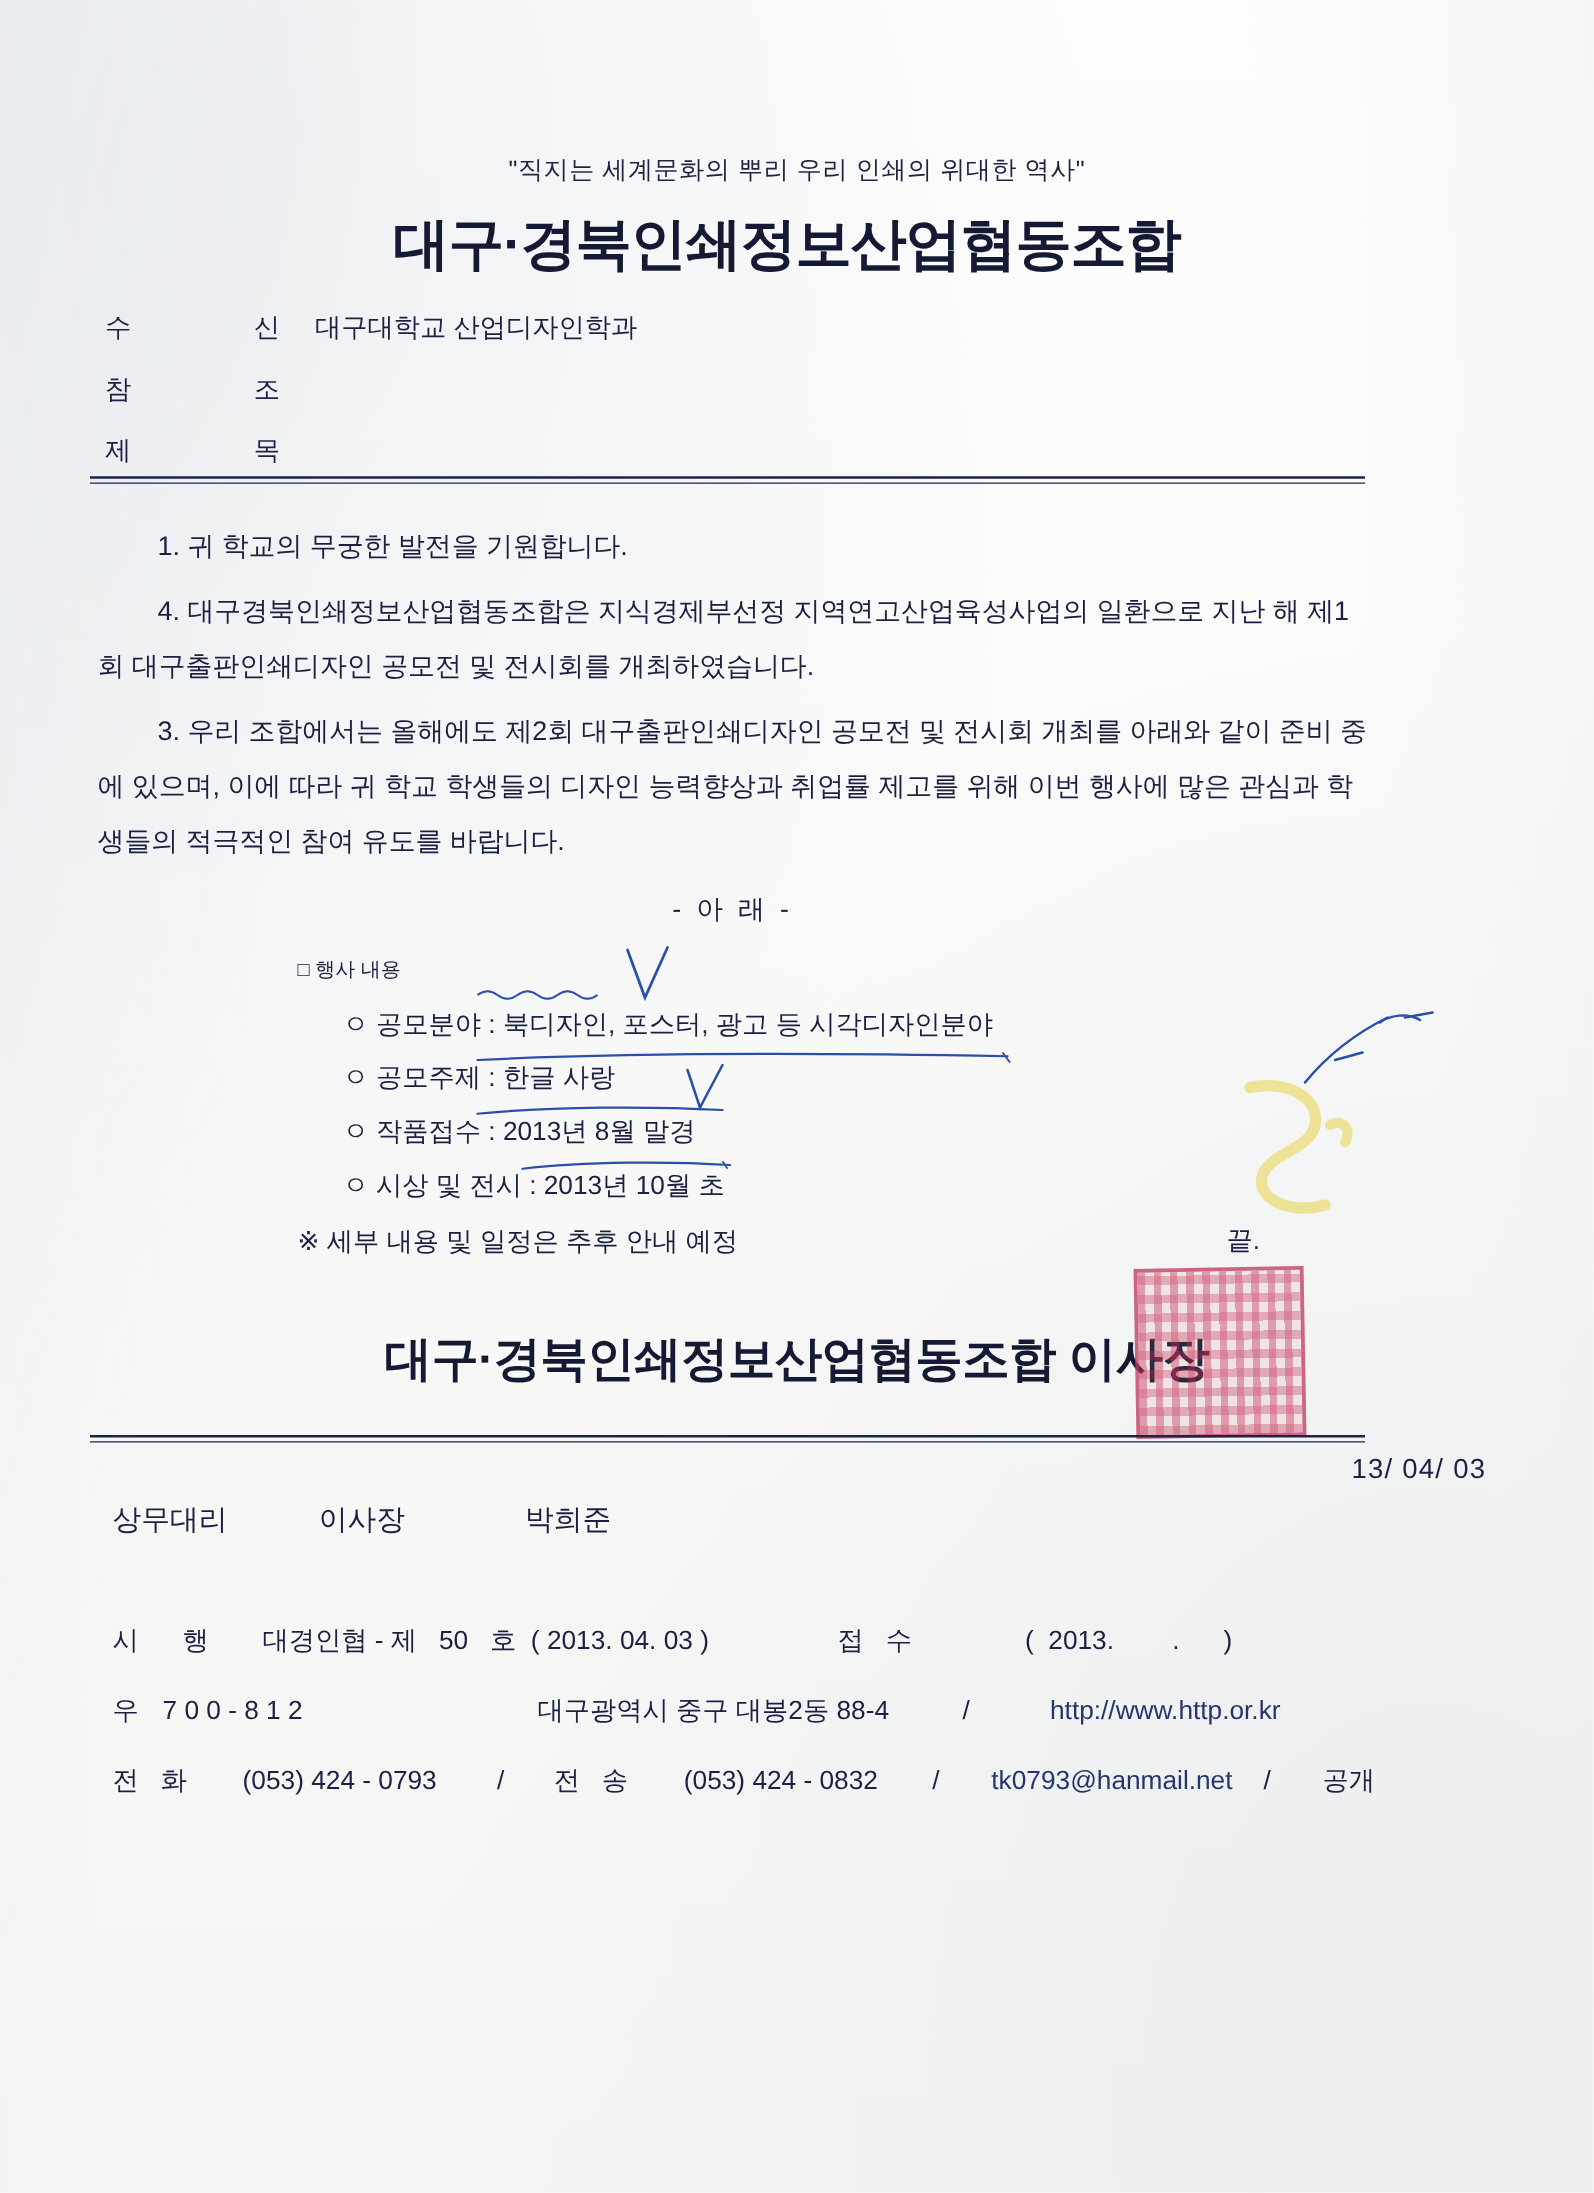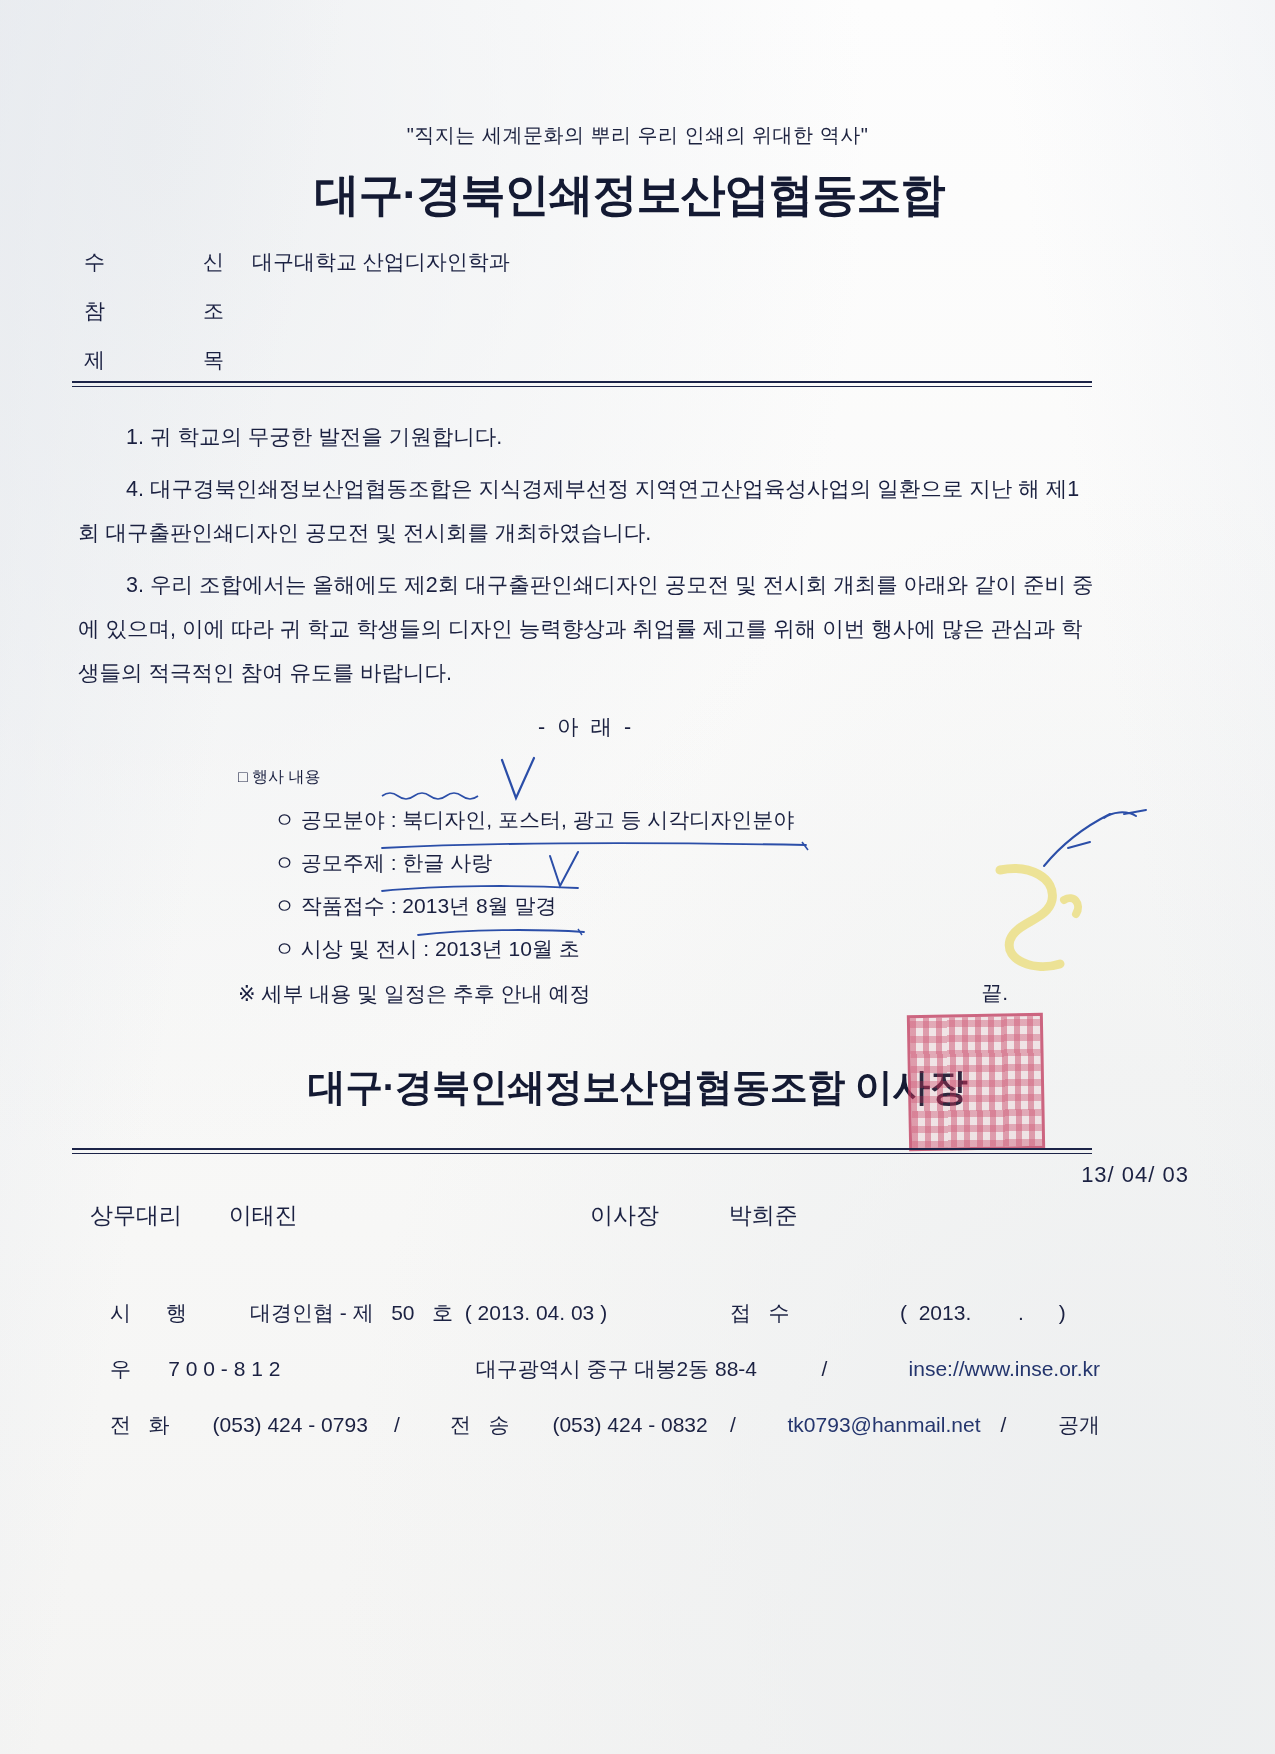--- a/index.html
+++ b/index.html
@@ -174,21 +174,21 @@
   .footer {
     position: absolute;
     left: 90px;
     top: 1285px;
     width: 1010px;
     font-size: 21px;
     color: #1b2142;
     line-height: 56px;
   }
   .f-row { display: flex; align-items: baseline; white-space: pre; }
-  .sp { display: inline-block; margin-left: 20px; }
+  .sp { display: inline-block; }
   .link { color: #24356d; }
 
   
   .pen {
     position: absolute;
     pointer-events: none;
   }
   .pen svg { display: block; overflow: visible; }
   .highlight-y {
     position: absolute;
@@ -301,38 +301,37 @@
 
   <div class="signature">대구·경북인쇄정보산업협동조합 이사장</div>
   <div class="seal"></div>
 
   <div class="rule-double" id="rule-bottom"></div>
 
   <div class="date-line">13/ 04/ 03</div>
 
   <div class="persons">
     <div class="p-title">상무대리</div>
-    <div class="p-name">이태진</div>
     <div class="p-title2">이사장</div>
     <div class="p-name">박희준</div>
   </div>
 
   <div class="footer">
     <div class="f-row">
       <span class="sp" style="width:120px">시      행</span>
       <span class="sp" style="width:460px">대경인협 - 제   50   호  ( 2013. 04. 03 )</span>
       <span class="sp" style="width:150px">접   수</span>
       <span class="sp">(  2013.        .      )</span>
     </div>
     <div class="f-row">
       <span class="sp" style="width:40px">우</span>
       <span class="sp" style="width:300px">7 0 0 - 8 1 2</span>
       <span class="sp" style="width:340px">대구광역시 중구 대봉2동 88-4</span>
       <span class="sp" style="width:70px">/</span>
-      <span class="sp link">inse://www.inse.or.kr</span>
+      <span class="sp link">http://www.http.or.kr</span>
     </div>
     <div class="f-row">
       <span class="sp" style="width:110px">전   화</span>
       <span class="sp" style="width:215px">(053) 424 - 0793</span>
       <span class="sp" style="width:48px">/</span>
       <span class="sp" style="width:110px">전   송</span>
       <span class="sp" style="width:210px">(053) 424 - 0832</span>
       <span class="sp" style="width:50px">/</span>
       <span class="sp link" style="width:230px">tk0793@hanmail.net</span>
       <span class="sp" style="width:50px">/</span>

